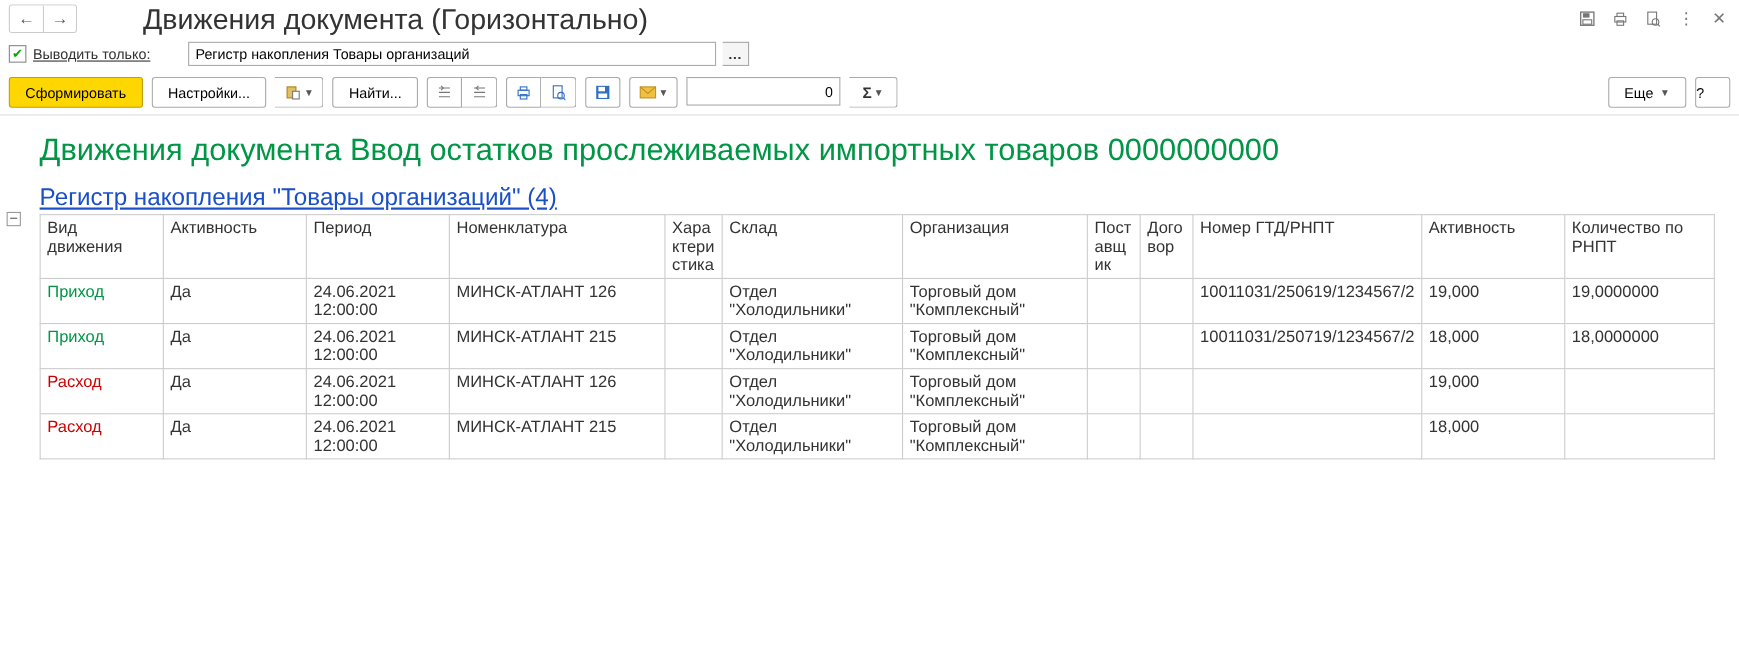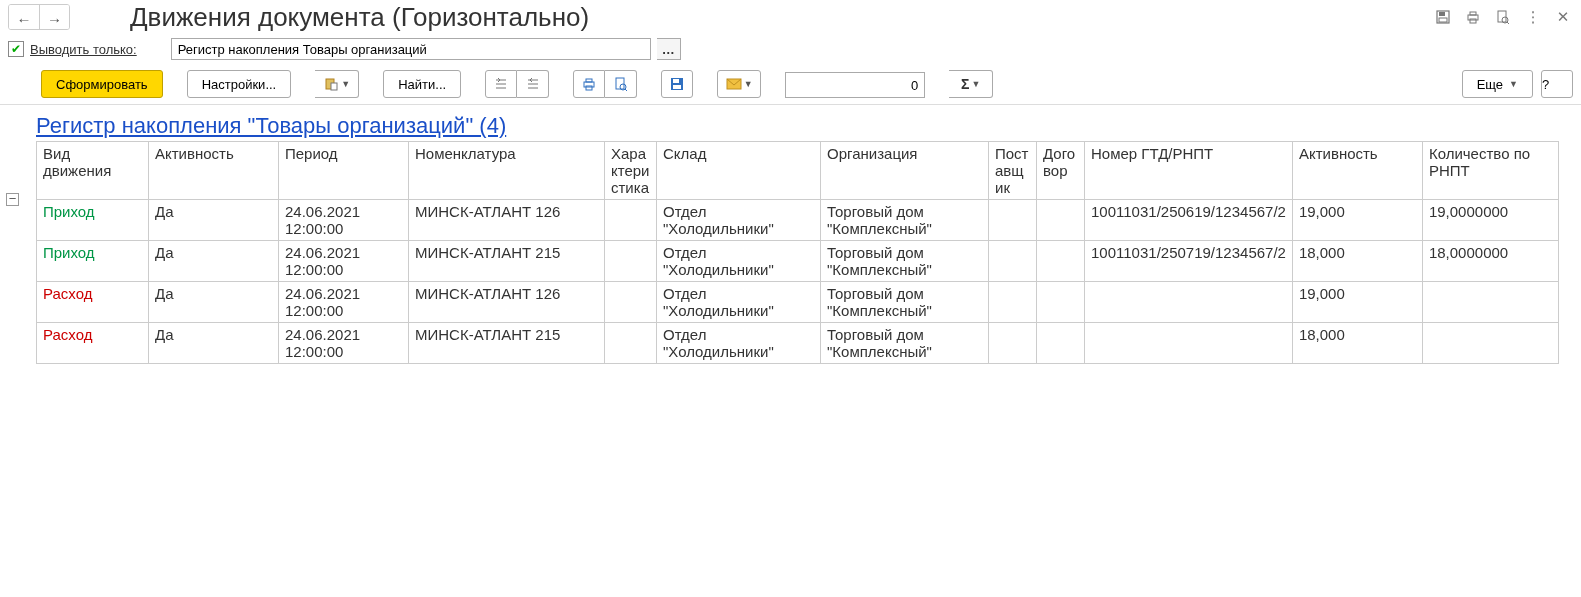--- a/index.html
+++ b/index.html
@@ -96,25 +96,24 @@
     border-left: none;
     background: #f5f5f5;
     display: flex;
     align-items: center;
     justify-content: center;
     cursor: pointer;
     font-weight: bold;
   }
   .toolbar {
     display: flex;
-    align-items: flex-end;
+    align-items: flex-start;
     padding: 6px 8px;
-    gap: 24px;
+    gap: 8px;
     height: 40px;
-    margin-left: 33px;
   }
   .btn {
     border: 1px solid #aaa;
     border-radius: 3px;
     background: #fff;
     height: 28px;
     padding: 0 14px;
     font-family: inherit;
     font-size: 13px;
     cursor: pointer;
@@ -362,20 +361,21 @@
       <span>Еще</span>
       <span class="dropdown-arrow">▼</span>
     </button>
     <button class="btn" style="width:32px;padding:0">?</button>
   </div>
 </div>
 
 <div class="report-area">
   <div class="outline-toggle">−</div>
   <div class="report-inner">
+    <div class="report-title">Движения документа Ввод остатков прослеживаемых импортных товаров 0000000000</div>
     <a class="section-link">Регистр накопления "Товары организаций" (4)</a>
     <table class="report">
       <tbody>
       <tr>
         <th class="c-move">Вид движения</th>
         <th class="c-act">Активность</th>
         <th class="c-per">Период</th>
         <th class="c-nom">Номенклатура</th>
         <th class="c-char" style="word-break:break-all">Характеристика</th>
         <th class="c-sklad">Склад</th>

